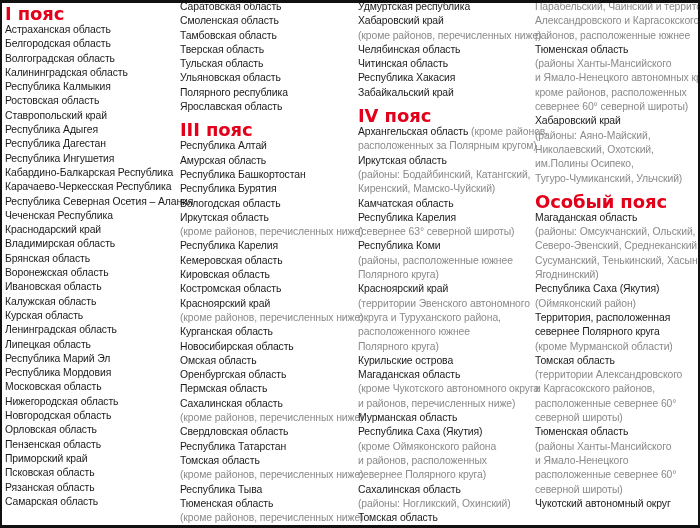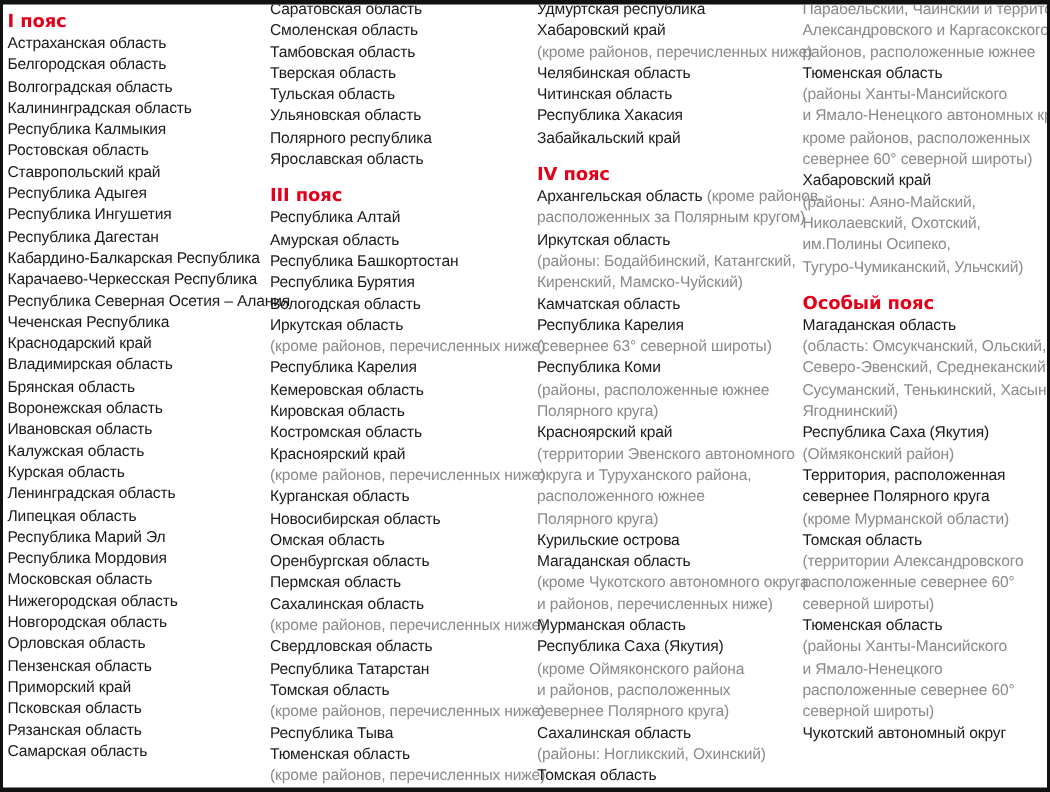--- a/index.html
+++ b/index.html
@@ -16,43 +16,43 @@
     font-family: "Liberation Sans", sans-serif;
     font-size: 10.4px; line-height: 14.3px; color: #1a1a1a;
     letter-spacing: -0.1px;
   }
   .col1 { left: 3px; top: 3px; width: 168px; }
   .col2 { left: 178px; top: -3px; width: 170px; }
   .col3 { left: 356px; top: -3px; width: 172px; }
   .col4 { left: 533px; top: -3px; width: 165px; }
   .zone-title {
     color: #e3001b; font-weight: bold; font-family: "DejaVu Sans", sans-serif;
-    font-size: 12px; line-height: 16px; margin-top: 8px; margin-bottom: 1px;
+    font-size: 18px; line-height: 16px; margin-top: 8px; margin-bottom: 1px;
   }
   .zone-title.first { margin-top: 0; }
   .region { white-space: nowrap; }
   .note { color: #8a8a8a; white-space: nowrap; }
   .region .inline-note { color: #8a8a8a; }
 </style>
 </head>
 <body>
 
 <div class="frame">
   <div class="col col1">
       <div class="zone-title first">I пояс</div>
       <div class="region">Астраханская область</div>
       <div class="region">Белгородская область</div>
       <div class="region">Волгоградская область</div>
       <div class="region">Калининградская область</div>
       <div class="region">Республика Калмыкия</div>
       <div class="region">Ростовская область</div>
       <div class="region">Ставропольский край</div>
       <div class="region">Республика Адыгея</div>
+      <div class="region">Республика Дагестан</div>
       <div class="region">Республика Ингушетия</div>
-      <div class="region">Республика Дагестан</div>
       <div class="region">Кабардино-Балкарская Республика</div>
       <div class="region">Карачаево-Черкесская Республика</div>
       <div class="region">Республика Северная Осетия – Алания</div>
       <div class="region">Чеченская Республика</div>
       <div class="region">Краснодарский край</div>
       <div class="region">Владимирская область</div>
       <div class="region">Брянская область</div>
       <div class="region">Воронежская область</div>
       <div class="region">Ивановская область</div>
       <div class="region">Калужская область</div>
@@ -157,31 +157,32 @@
       <div class="note">и Ямало-Ненецкого автономных кругов,</div>
       <div class="note">кроме районов, расположенных</div>
       <div class="note">севернее 60° северной широты)</div>
       <div class="region">Хабаровский край</div>
       <div class="note">(районы: Аяно-Майский,</div>
       <div class="note">Николаевский, Охотский,</div>
       <div class="note">им.Полины Осипеко,</div>
       <div class="note">Тугуро-Чумиканский, Ульчский)</div>
       <div class="zone-title">Особый пояс</div>
       <div class="region">Магаданская область</div>
-      <div class="note">(область: Омсукчанский, Ольский,</div>
+      <div class="note">(районы: Омсукчанский, Ольский,</div>
       <div class="note">Северо-Эвенский, Среднеканский,</div>
       <div class="note">Сусуманский, Тенькинский, Хасынский,</div>
       <div class="note">Ягоднинский)</div>
       <div class="region">Республика Саха (Якутия)</div>
       <div class="note">(Оймяконский район)</div>
       <div class="region">Территория, расположенная</div>
       <div class="region">севернее Полярного круга</div>
       <div class="note">(кроме Мурманской области)</div>
       <div class="region">Томская область</div>
       <div class="note">(территории Александровского</div>
+      <div class="note">и Каргасокского районов,</div>
       <div class="note">расположенные севернее 60°</div>
       <div class="note">северной широты)</div>
       <div class="region">Тюменская область</div>
       <div class="note">(районы Ханты-Мансийского</div>
       <div class="note">и Ямало-Ненецкого</div>
       <div class="note">расположенные севернее 60°</div>
       <div class="note">северной широты)</div>
       <div class="region">Чукотский автономный округ</div>
     </div>
 </div>

